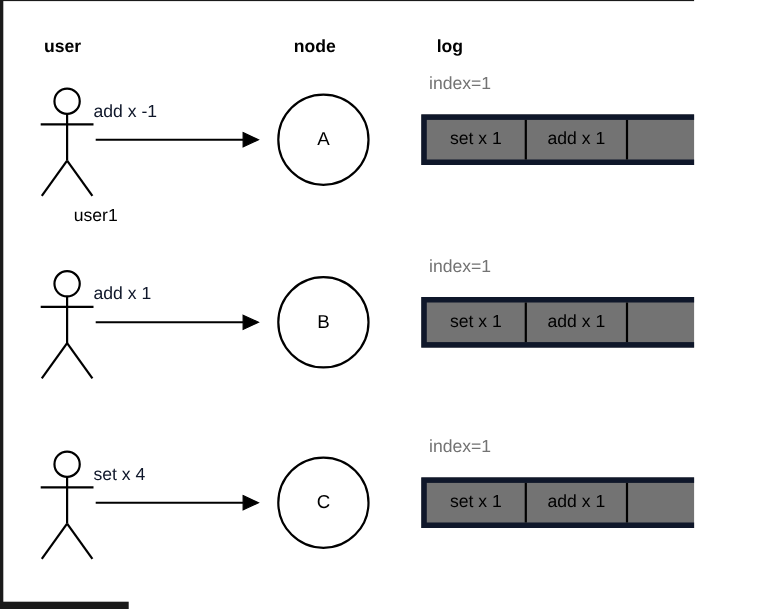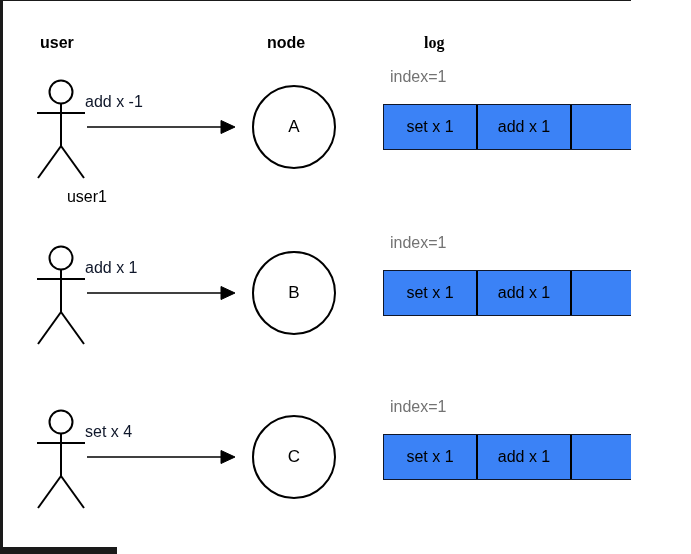--- a/index.html
+++ b/index.html
@@ -24,21 +24,21 @@
   .col-header {
     position: absolute;
     top: 34px;
     font-size: 16px;
     font-weight: bold;
     color: #000000;
     white-space: nowrap;
   }
   .col-header.user { left: 40px; }
   .col-header.node { left: 267px; }
-  .col-header.log  { left: 424px; font-family: Liberation Serif, serif; }
+  .col-header.log  { left: 397px; }
 
   
   .row { position: absolute; left: 0; width: 691px; height: 170px; }
   .row.r1 { top: 60px; }
   .row.r2 { top: 226px; }
   .row.r3 { top: 390px; }
 
   .figure-svg { position: absolute; left: 30px; top: 12px; width: 65px; height: 115px; }
   .figure-svg * { stroke: #000000; stroke-width: 2; fill: none; }
 
@@ -66,23 +66,23 @@
   }
 
   .index-label {
     position: absolute; left: 390px; top: 8px;
     font-size: 16px; color: #737373; white-space: nowrap;
   }
 
   .log-table {
     position: absolute; left: 383px; top: 44px;
     width: 282px; height: 46px;
-    border: 1px solid #0f172a;
+    border: 5px solid #0f172a;
     display: flex;
-    background: #3b82f6;
+    background: #737373;
   }
   .log-cell {
     flex: 1 1 0;
     display: flex; align-items: center; justify-content: center;
     font-size: 16px; color: #000000; white-space: nowrap;
   }
   .log-cell.divided { border-right: 2px solid #000000; }
 </style>
 </head>
 <body>

